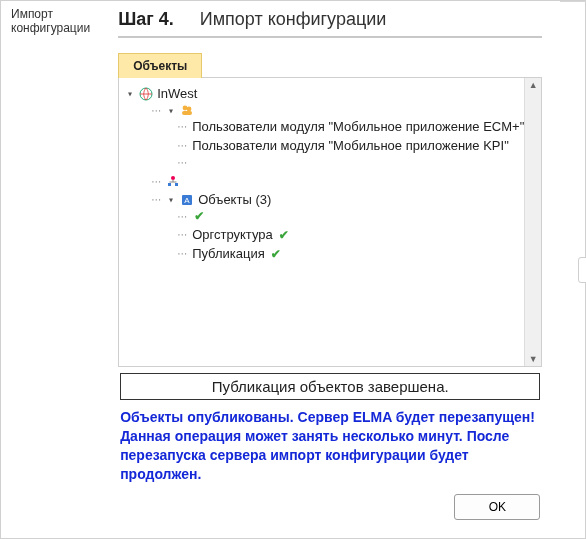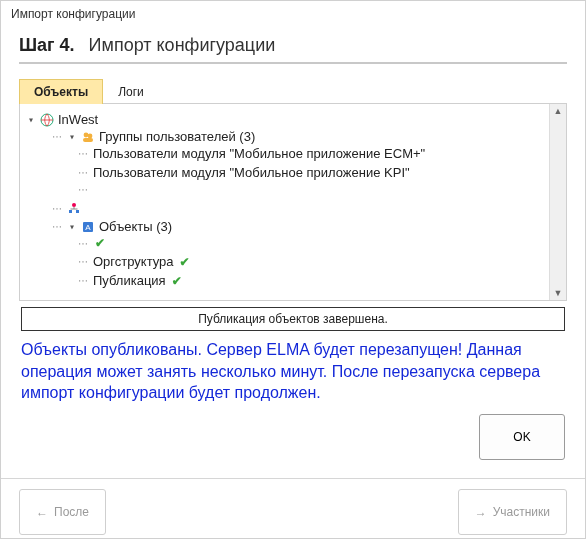--- a/index.html
+++ b/index.html
@@ -1,19 +1,19 @@
 <!DOCTYPE html>
 <html><head>
 <meta charset="utf-8">
 <style>
   html,body{margin:0;padding:0;font-family:"Segoe UI",Tahoma,Arial,sans-serif;font-size:12px;color:#222;background:#fff}
-  .window{width:586px;height:539px;box-sizing:border-box;display:flex;flex-direction:column;border:1px solid #d0d0d0;position:relative}
+  .window{width:586px;height:539px;box-sizing:border-box;display:flex;flex-direction:row;border:1px solid #d0d0d0;position:relative}
   .titlebar{padding:6px 10px;font-size:12px;color:#333}
   .body{flex:1;display:flex;flex-direction:column;padding:0 18px 12px 18px}
-  .step-header{display:flex;align-items:baseline;gap:14px;padding:8px 0 6px 0;border-bottom:2px solid #c8c8c8}
+  .step-header{display:flex;align-items:baseline;gap:26px;padding:8px 0 6px 0;border-bottom:2px solid #c8c8c8}
   .step-n{font-size:18px;font-weight:700;color:#222}
   .step-title{font-size:18px;color:#333}
   .tabs{display:flex;gap:0;margin-top:14px}
   .tab{padding:5px 14px;border:1px solid #d8c690;border-bottom:none;background:#fff;font-size:12px;cursor:pointer;position:relative;top:1px}
   .tab.active{background:#ffe9a8;font-weight:700;border-color:#e6c96a}
   .tab.inactive{border-color:transparent;background:transparent}
   .panel{flex:1;border:1px solid #cfcfcf;display:flex;flex-direction:column;min-height:0}
   .tree-wrap{flex:1;overflow:hidden;display:flex}
   .tree{flex:1;overflow:auto;padding:6px 0}
   .scroll-track{width:16px;background:#f0f0f0;border-left:1px solid #ddd;display:flex;flex-direction:column;align-items:center;justify-content:space-between}
@@ -21,24 +21,24 @@
   ul.tree-ul{list-style:none;margin:0;padding:0}
   ul.tree-ul ul{list-style:none;margin:0;padding-left:20px}
   li.node{padding:2px 0 2px 6px;white-space:nowrap}
   .row{display:flex;align-items:center;gap:4px}
   .tw{width:10px;height:10px;display:inline-flex;align-items:center;justify-content:center;font-size:10px;color:#555;cursor:pointer;font-family:monospace}
   .dots{color:#888;font-size:10px;letter-spacing:1px}
   .icon{width:14px;height:14px;display:inline-flex;align-items:center;justify-content:center}
   .lbl{font-size:13px;color:#222}
   .count{color:#222}
   .chk{color:#3aa53a;font-weight:700;font-size:12px;margin-left:2px}
-  .status-bar{border:1px solid #333;margin:6px 2px 0 2px;padding:4px 8px;text-align:center;font-size:12px}
-  .notice{color:#122c9;color:#1a2fd6;font-size:16px;font-weight:400;padding:8px 2px 4px 2px;line-height:1.35}
+  .status-bar{border:1px solid #333;margin:6px 2px 0 2px;padding:4px 8px;text-align:center;font-size:15px}
+  .notice{color:#122c9;color:#1a2fd6;font-size:14px;font-weight:700;padding:8px 2px 4px 2px;line-height:1.35}
   .ok-row{display:flex;justify-content:flex-end;padding:6px 2px}
-  .btn{min-width:86px;padding:15px 16px;border:1px solid #9a9a9a;background:#fdfdfd;border-radius:3px;font-size:12px;cursor:pointer;display:inline-flex;align-items:center;justify-content:center;gap:6px}
+  .btn{min-width:86px;padding:5px 16px;border:1px solid #9a9a9a;background:#fdfdfd;border-radius:3px;font-size:12px;cursor:pointer;display:inline-flex;align-items:center;justify-content:center;gap:6px}
   .wizard-bar{border-top:1px solid #d6d6d6;padding:10px 18px;display:flex;justify-content:space-between;align-items:center}
   .btn.ghost{color:#9a9a9a;border-color:#cfcfcf;background:#fff}
   .arrow{font-size:12px;color:inherit}
   .footer-strip{height:10px;background:#2f5f8f}
   
   svg{display:block}
   .notice{color:#1428d8}
 </style>
 </head>
 <body>
@@ -49,21 +49,20 @@
 
   <div class="body">
 
     <div class="step-header">
       <span class="step-n">Шаг 4.</span>
       <span class="step-title">Импорт конфигурации</span>
     </div>
 
     <div class="tabs">
       <div class="tab active">Объекты</div>
-      <div class="tab inactive">Логи</div>
     </div>
 
     <div class="panel">
       <div class="tree-wrap">
         <div class="tree">
           <ul class="tree-ul">
             <li class="node">
               <div class="row">
                 <span class="tw">▾</span>
                 <span class="icon">
@@ -79,21 +78,20 @@
                   <div class="row">
                     <span class="dots">⋯</span>
                     <span class="tw">▾</span>
                     <span class="icon">
                       <svg width="14" height="14" viewBox="0 0 14 14">
                           <circle cx="5" cy="5" r="2.4" fill="#f4b13d"></circle>
                           <circle cx="9" cy="6" r="2.4" fill="#f4b13d"></circle>
                           <rect x="2" y="8" width="10" height="4" rx="2" fill="#f4b13d"></rect>
                         </svg>
                     </span>
-                    <span class="lbl"><span>Группы пользователей</span> <span class="count">(3)</span></span>
                   </div>
                   <ul>
                     <li class="node">
                         <div class="row">
                           <span class="dots">⋯</span>
                           <span class="lbl">Пользователи модуля "Мобильное приложение ECM+"</span>
                         </div>
                       </li>
                     <li class="node">
                         <div class="row">

